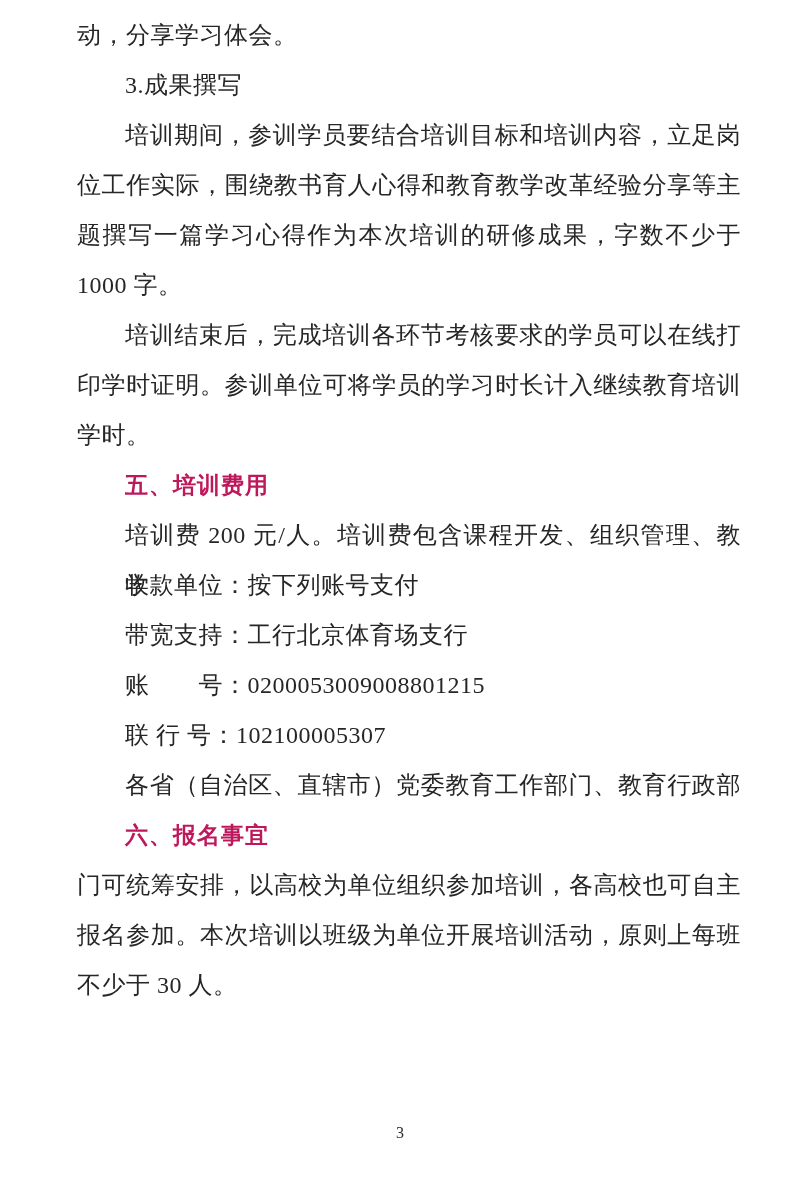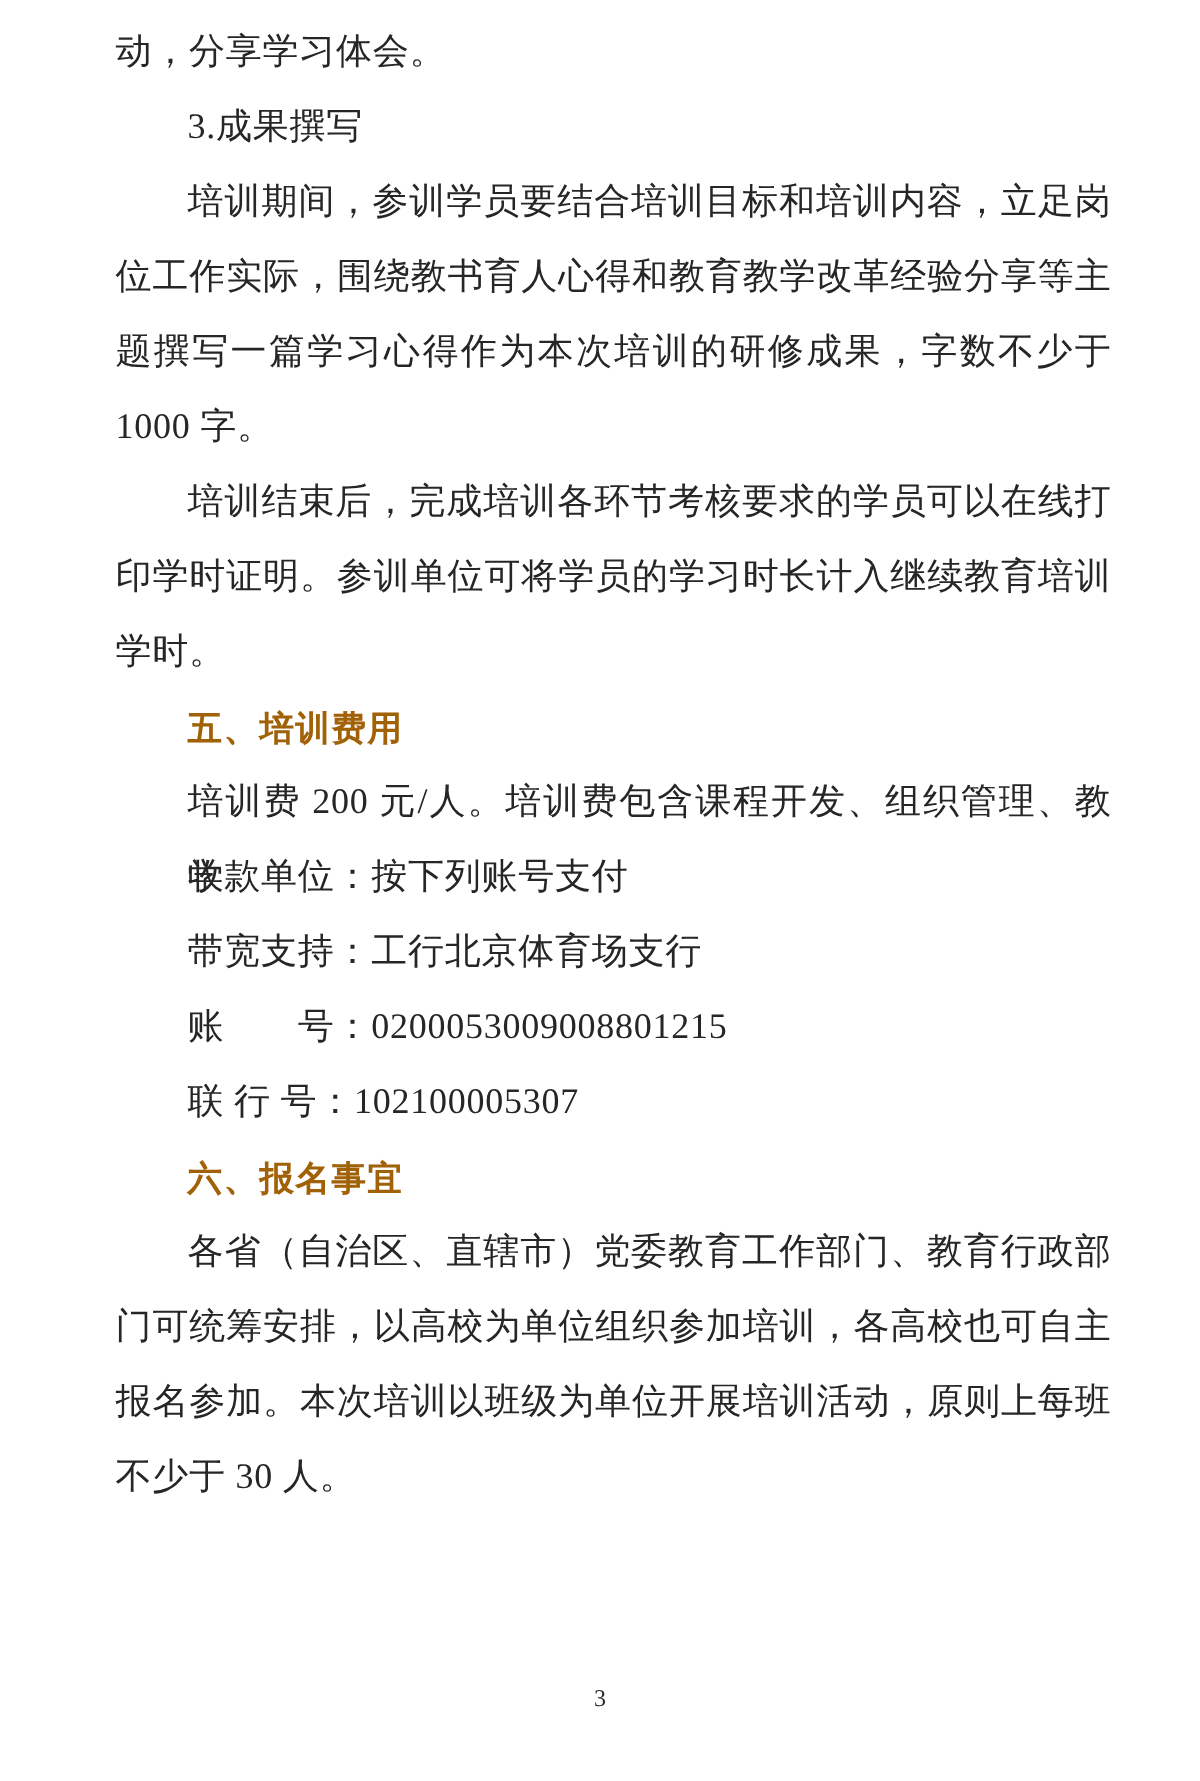--- a/index.html
+++ b/index.html
@@ -33,21 +33,21 @@
     font-family: Liberation Serif, serif;
   }
   .line.justify {
     text-align: justify;
     text-align-last: justify;
   }
   .line.heading {
     font-family: "Liberation Sans", "DejaVu Sans", sans-serif;
     font-weight: bold;
     font-size: 23px;
-    color: #a16207;
+    color: #be185d;
     letter-spacing: 1px;
   }
   .page-footer {
     position: absolute;
     left: 0;
     top: 1124px;
     width: 800px;
     text-align: center;
     font-size: 16px;
     color: #2b2b33;
@@ -65,20 +65,20 @@
     <div class="line">1000 字。</div>
     <div class="line indent justify">培训结束后，完成培训各环节考核要求的学员可以在线打</div>
     <div class="line justify">印学时证明。参训单位可将学员的学习时长计入继续教育培训</div>
     <div class="line">学时。</div>
     <div class="line heading indent">五、培训费用</div>
     <div class="line indent justify">培训费 200 元/人。培训费包含课程开发、组织管理、教学</div>
     <div class="line indent">收款单位：按下列账号支付</div>
     <div class="line indent">带宽支持：工行北京体育场支行</div>
     <div class="line indent">账　　号：0200053009008801215</div>
     <div class="line indent">联 行 号：102100005307</div>
+    <div class="line indent justify">各省（自治区、直辖市）党委教育工作部门、教育行政部</div>
     <div class="line heading indent">六、报名事宜</div>
-    <div class="line indent justify">各省（自治区、直辖市）党委教育工作部门、教育行政部</div>
     <div class="line justify">门可统筹安排，以高校为单位组织参加培训，各高校也可自主</div>
     <div class="line justify">报名参加。本次培训以班级为单位开展培训活动，原则上每班</div>
     <div class="line">不少于 30 人。</div>
   </div>
 
 <div class="page-footer">3</div>
 
 </body></html>

